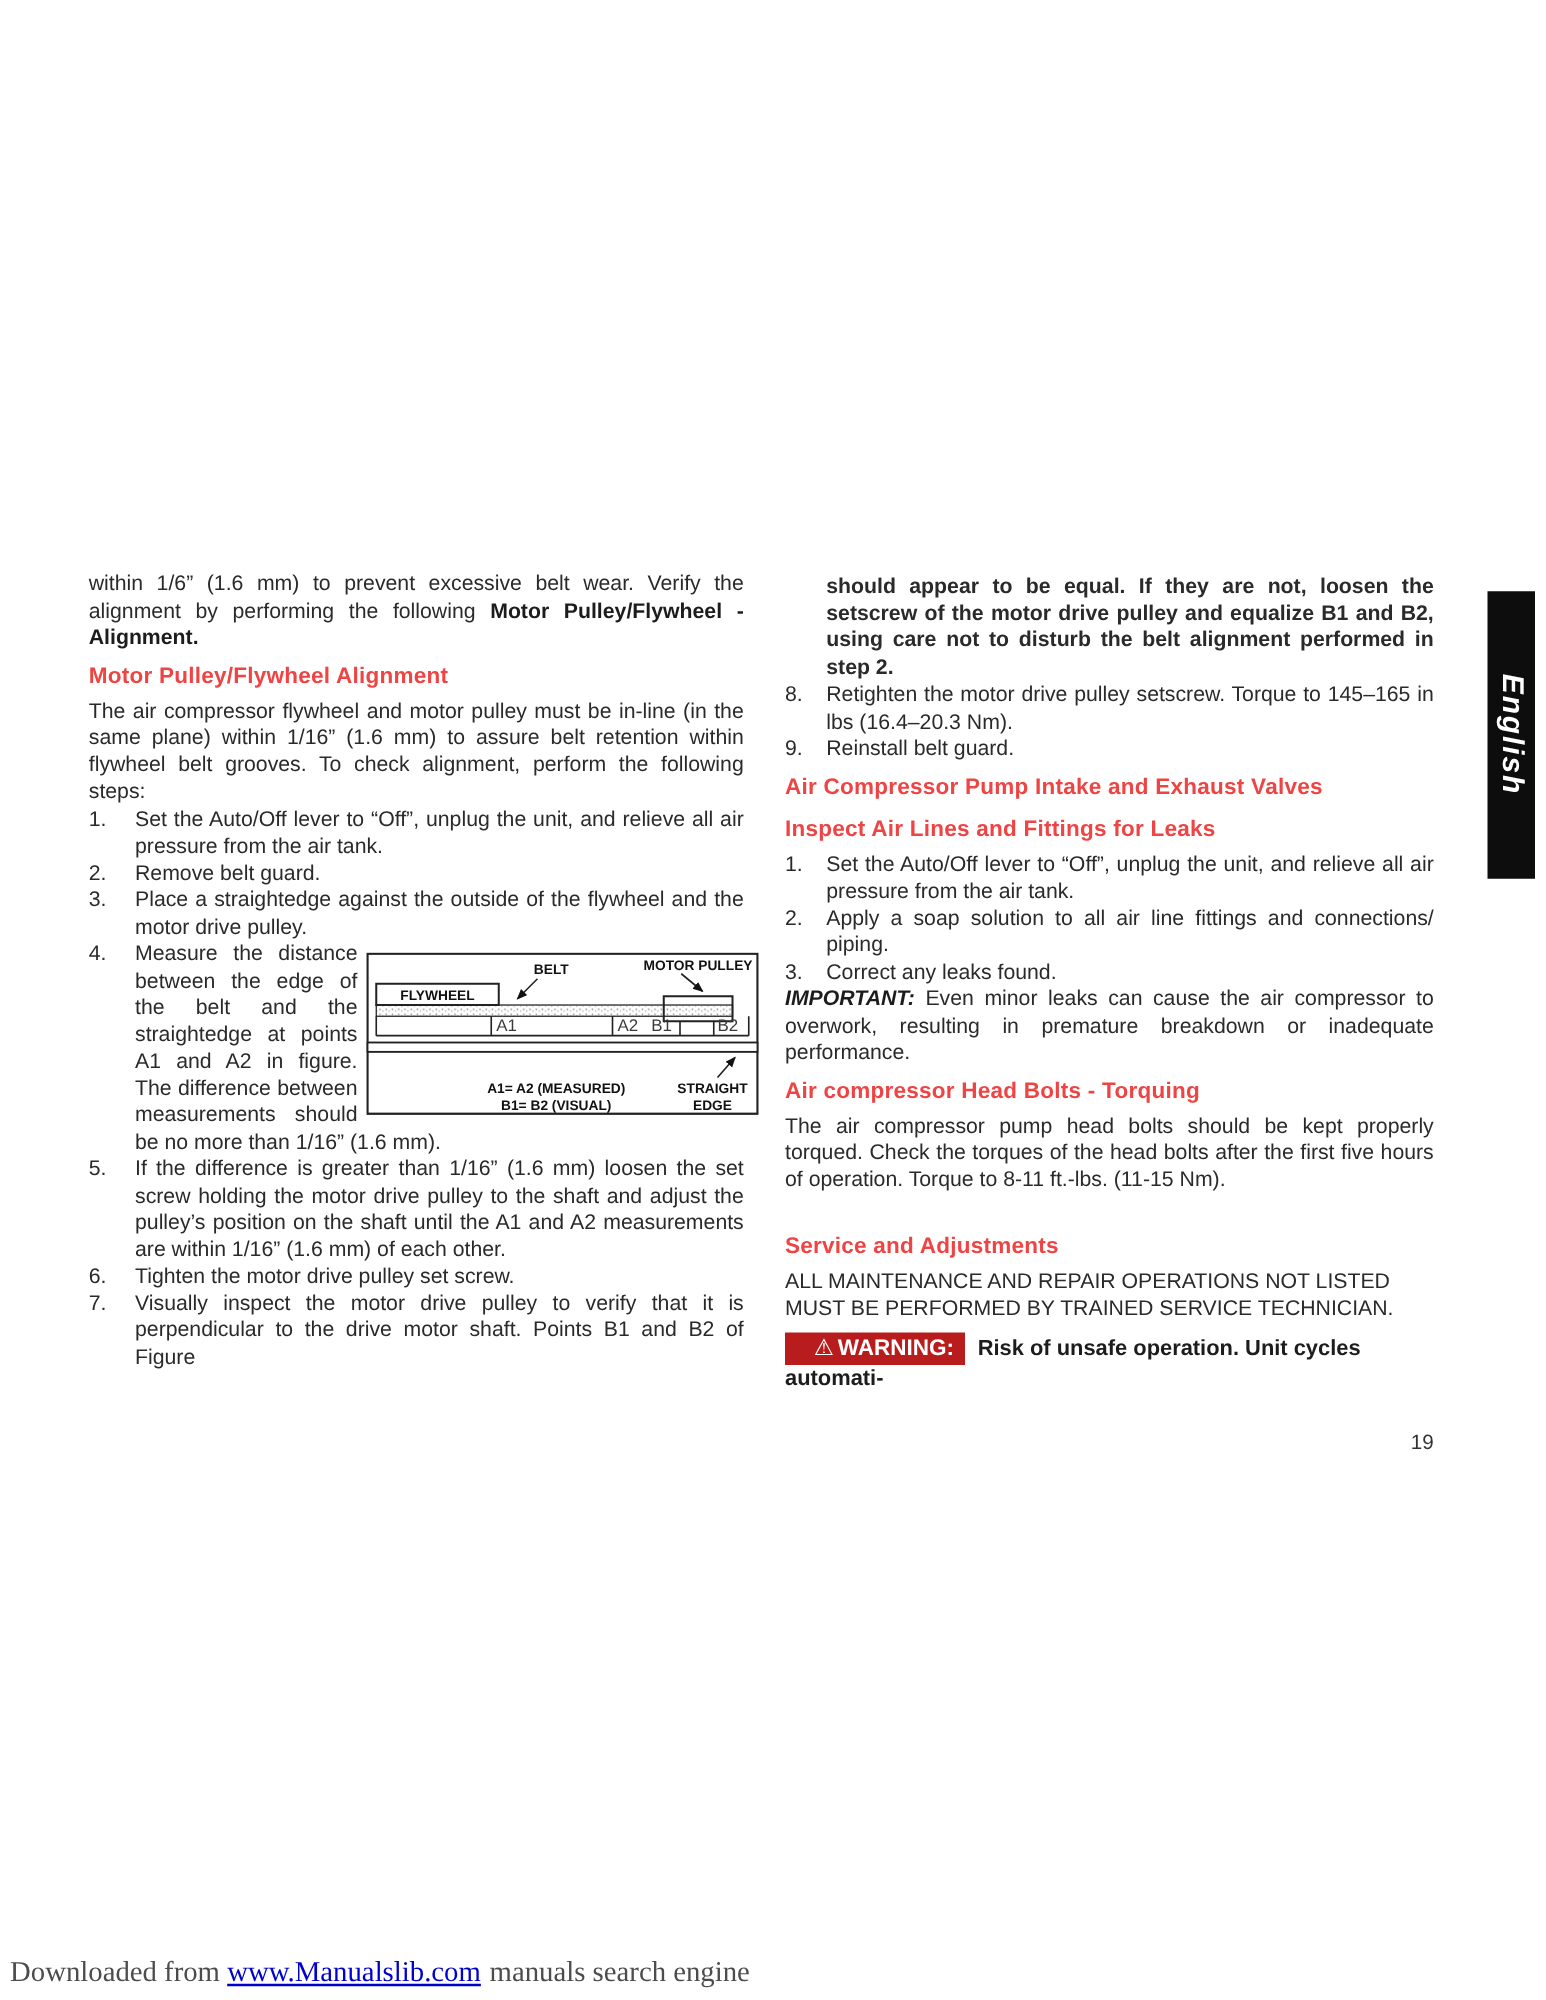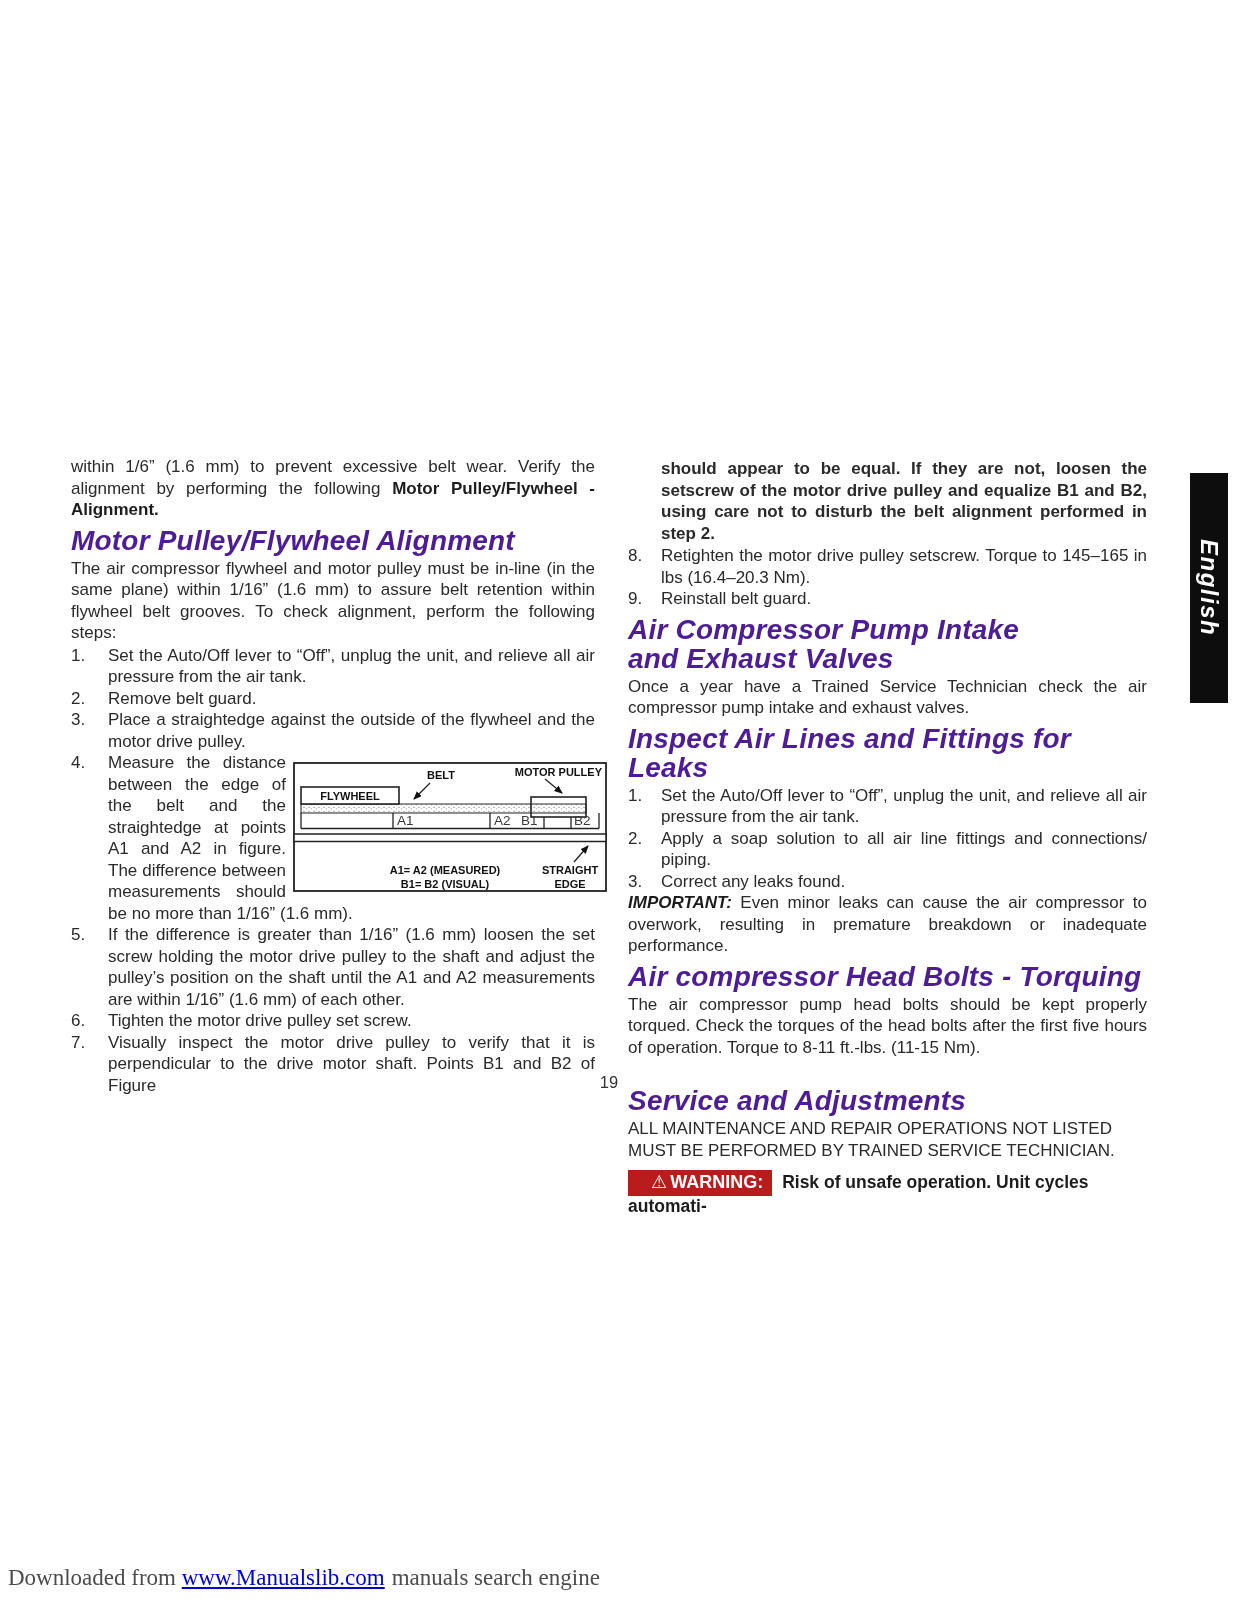--- a/index.html
+++ b/index.html
@@ -8,42 +8,42 @@
     font-family:"Liberation Sans","DejaVu Sans",sans-serif;color:#2a2a2a;
     -webkit-font-smoothing:antialiased;
   }
   .content{position:absolute;left:71px;top:456px;width:1076px;}
   .col{position:absolute;top:0;font-size:17px;line-height:21.5px;}
   .col-left{left:0;width:524px;}
   .col-right{left:557px;top:2px;width:519px;}
   p.j{text-align:justify;margin:0 0 1px 0;}
   b{color:#1c1c1c;}
   h2{
-    font-size:28px;line-height:29px;font-weight:bold;font-style:italic;
-    margin:5px 0 3px 0;color:#4c1d95;letter-spacing:0.2px;
+    font-size:18px;line-height:29px;font-weight:bold;
+    margin:5px 0 3px 0;color:#ef4444;letter-spacing:0.2px;
   }
   h2.pump{width:445px;}
   h2.service{margin-top:28px;}
   .step{display:flex;margin:0;}
   .num{flex:0 0 37px;}
   .col-right .num{flex:0 0 33px;}
   .stext{flex:1;text-align:justify;}
   .cont{padding-left:33px;text-align:justify;margin:0 0 1px 0;font-weight:bold;}
   .caps{text-align:left;margin:2px 0 0 0;}
   .figure{float:right;margin:10px -12px 10px 7px;}
   .ln{stroke:#222;stroke-width:1.3;fill:none;}
   .ft{font:bold 11px "Liberation Sans","DejaVu Sans",sans-serif;fill:#111;}
   .fl{font:13.5px "Liberation Sans","DejaVu Sans",sans-serif;fill:#3a3a3a;}
   .warnline{margin-top:9px;font-weight:bold;font-size:17.5px;color:#1c1c1c;}
   .badge{
     display:inline-block;background:#b91c1c;color:#fff;padding:1px 9px 3px 23px;
     font-size:18px;font-weight:bold;margin-right:10px;line-height:22px;
   }
   .badge .tri{margin-right:3px;font-weight:normal;}
-  .pageno{position:absolute;left:71px;top:1073px;width:1076px;text-align:center;
+  .pageno{position:absolute;left:71px;top:1145px;width:1076px;text-align:right;
     font-size:16.5px;color:#333;}
   .lang-tab{
     position:absolute;left:1190px;top:473px;width:38px;height:230px;background:#0d0d0d;
     display:flex;align-items:center;justify-content:center;
   }
   .lang-tab span{
     writing-mode:vertical-rl;color:#ffffff;font-weight:bold;font-style:italic;
     font-size:24px;letter-spacing:1.5px;
   }
   .footer{
@@ -144,21 +144,20 @@
     <div class="step">
       <span class="num">8.</span>
       <div class="stext">Retighten the motor drive pulley setscrew. Torque to 145–165 in lbs (16.4–20.3 Nm).</div>
     </div>
     <div class="step">
       <span class="num">9.</span>
       <div class="stext">Reinstall belt guard.</div>
     </div>
 
     <h2 class="pump">Air Compressor Pump Intake and Exhaust Valves</h2>
-    <p class="j">Once a year have a Trained Service Technician check the air compressor pump intake and exhaust valves.</p>
 
     <h2>Inspect Air Lines and Fittings for Leaks</h2>
     <div>
       <div class="step">
         <span class="num">1.</span>
         <div class="stext">Set the Auto/Off lever to “Off”, unplug the unit, and relieve all air pressure from the air tank.</div>
       </div>
       <div class="step">
         <span class="num">2.</span>
         <div class="stext">Apply a soap solution to all air line fittings and connections/ piping.</div>

